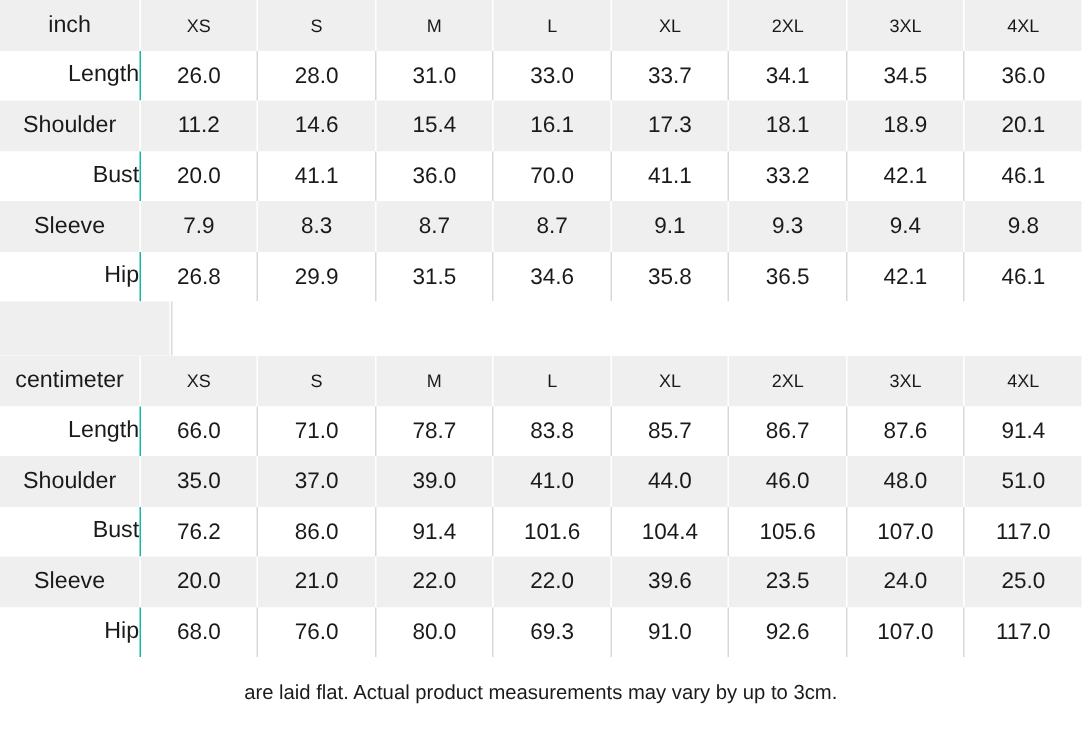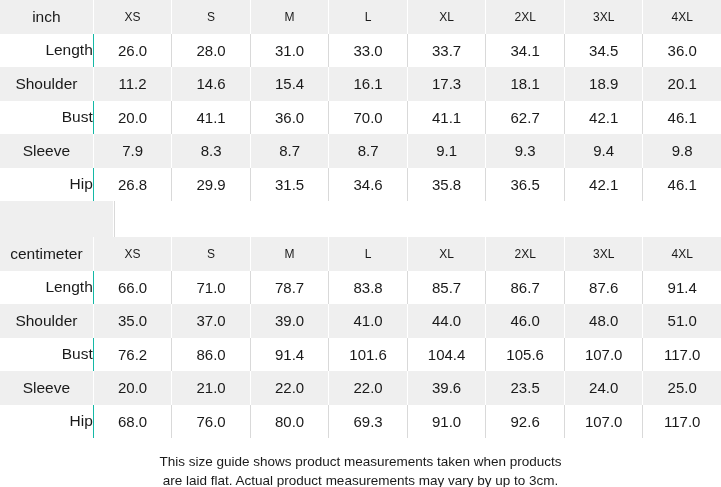--- a/index.html
+++ b/index.html
@@ -153,21 +153,21 @@
         <td class="col-val">20.1</td>
       </tr>
 
       <tr class="row-white">
         <td class="col-head">Bust</td>
         <td class="col-val">20.0</td>
         <td class="col-val">41.1</td>
         <td class="col-val">36.0</td>
         <td class="col-val">70.0</td>
         <td class="col-val">41.1</td>
-        <td class="col-val">62.7</td>
+        <td class="col-val">33.2</td>
         <td class="col-val">42.1</td>
         <td class="col-val">46.1</td>
       </tr>
 
       <tr class="row-gray">
         <td class="col-head">Sleeve</td>
         <td class="col-val">7.9</td>
         <td class="col-val">8.3</td>
         <td class="col-val">8.7</td>
         <td class="col-val">8.7</td>
@@ -266,17 +266,16 @@
         <td class="col-val">69.3</td>
         <td class="col-val">91.0</td>
         <td class="col-val">92.6</td>
         <td class="col-val">107.0</td>
         <td class="col-val">117.0</td>
       </tr>
     </tbody>
   </table>
 
   <div class="note">
-    <div>This size guide shows product measurements taken when products</div>
     <div>are laid flat. Actual product measurements may vary by up to 3cm.</div>
   </div>
 
 </div>
 
 </body></html>

